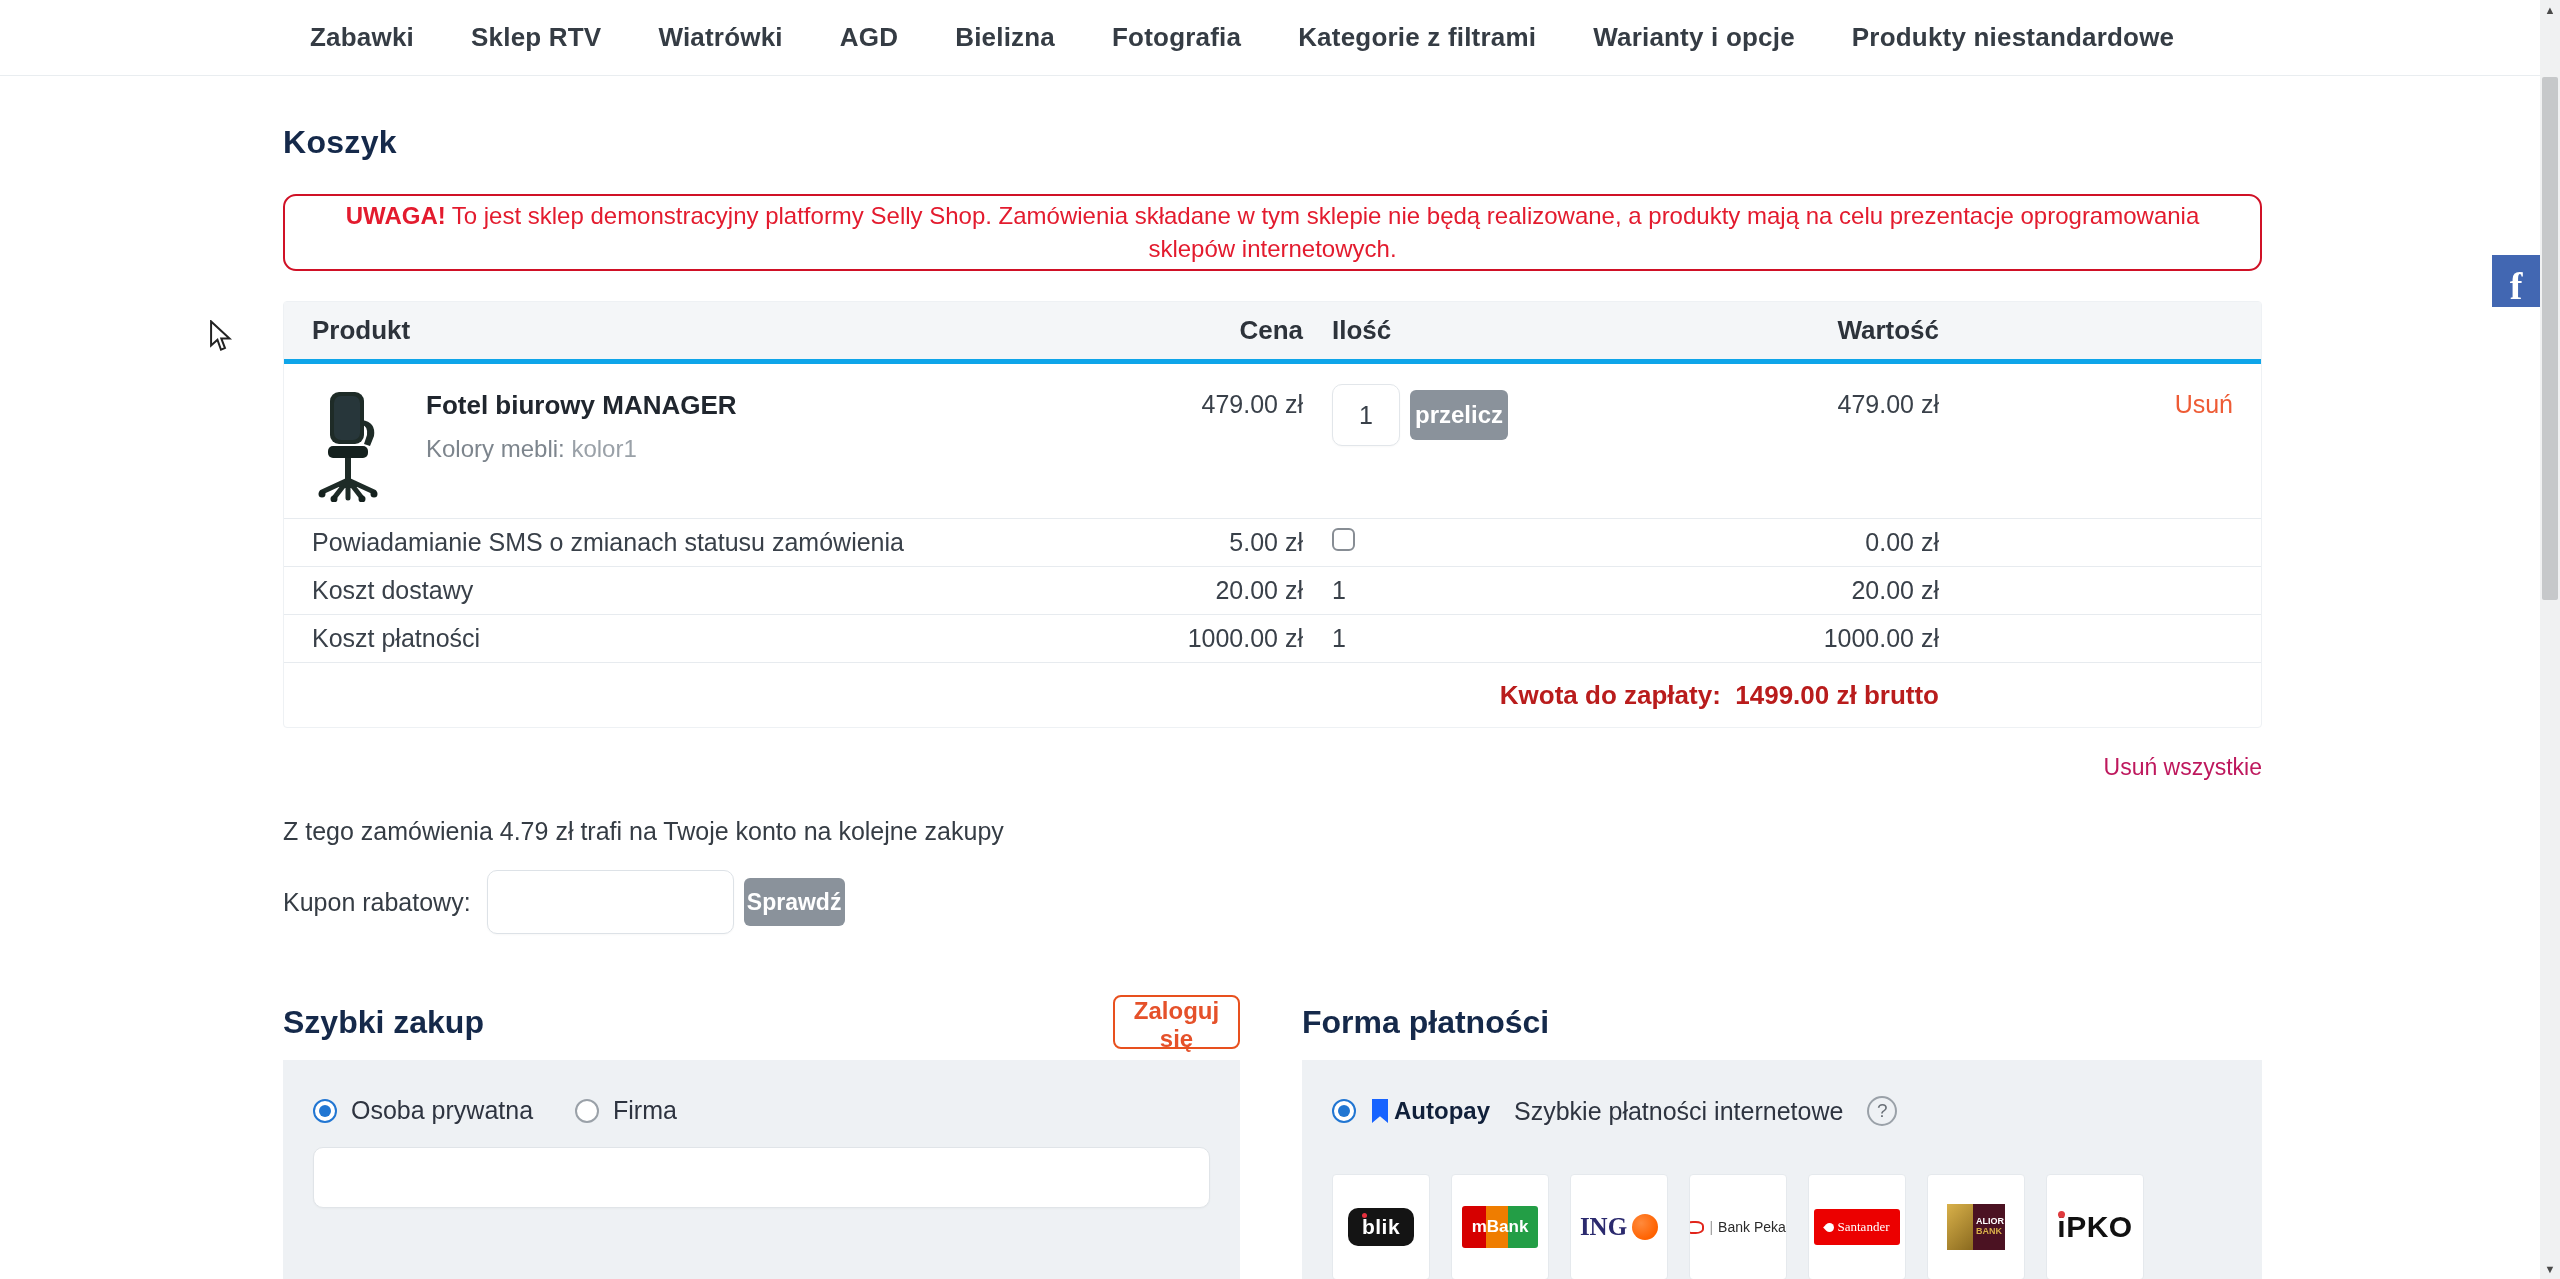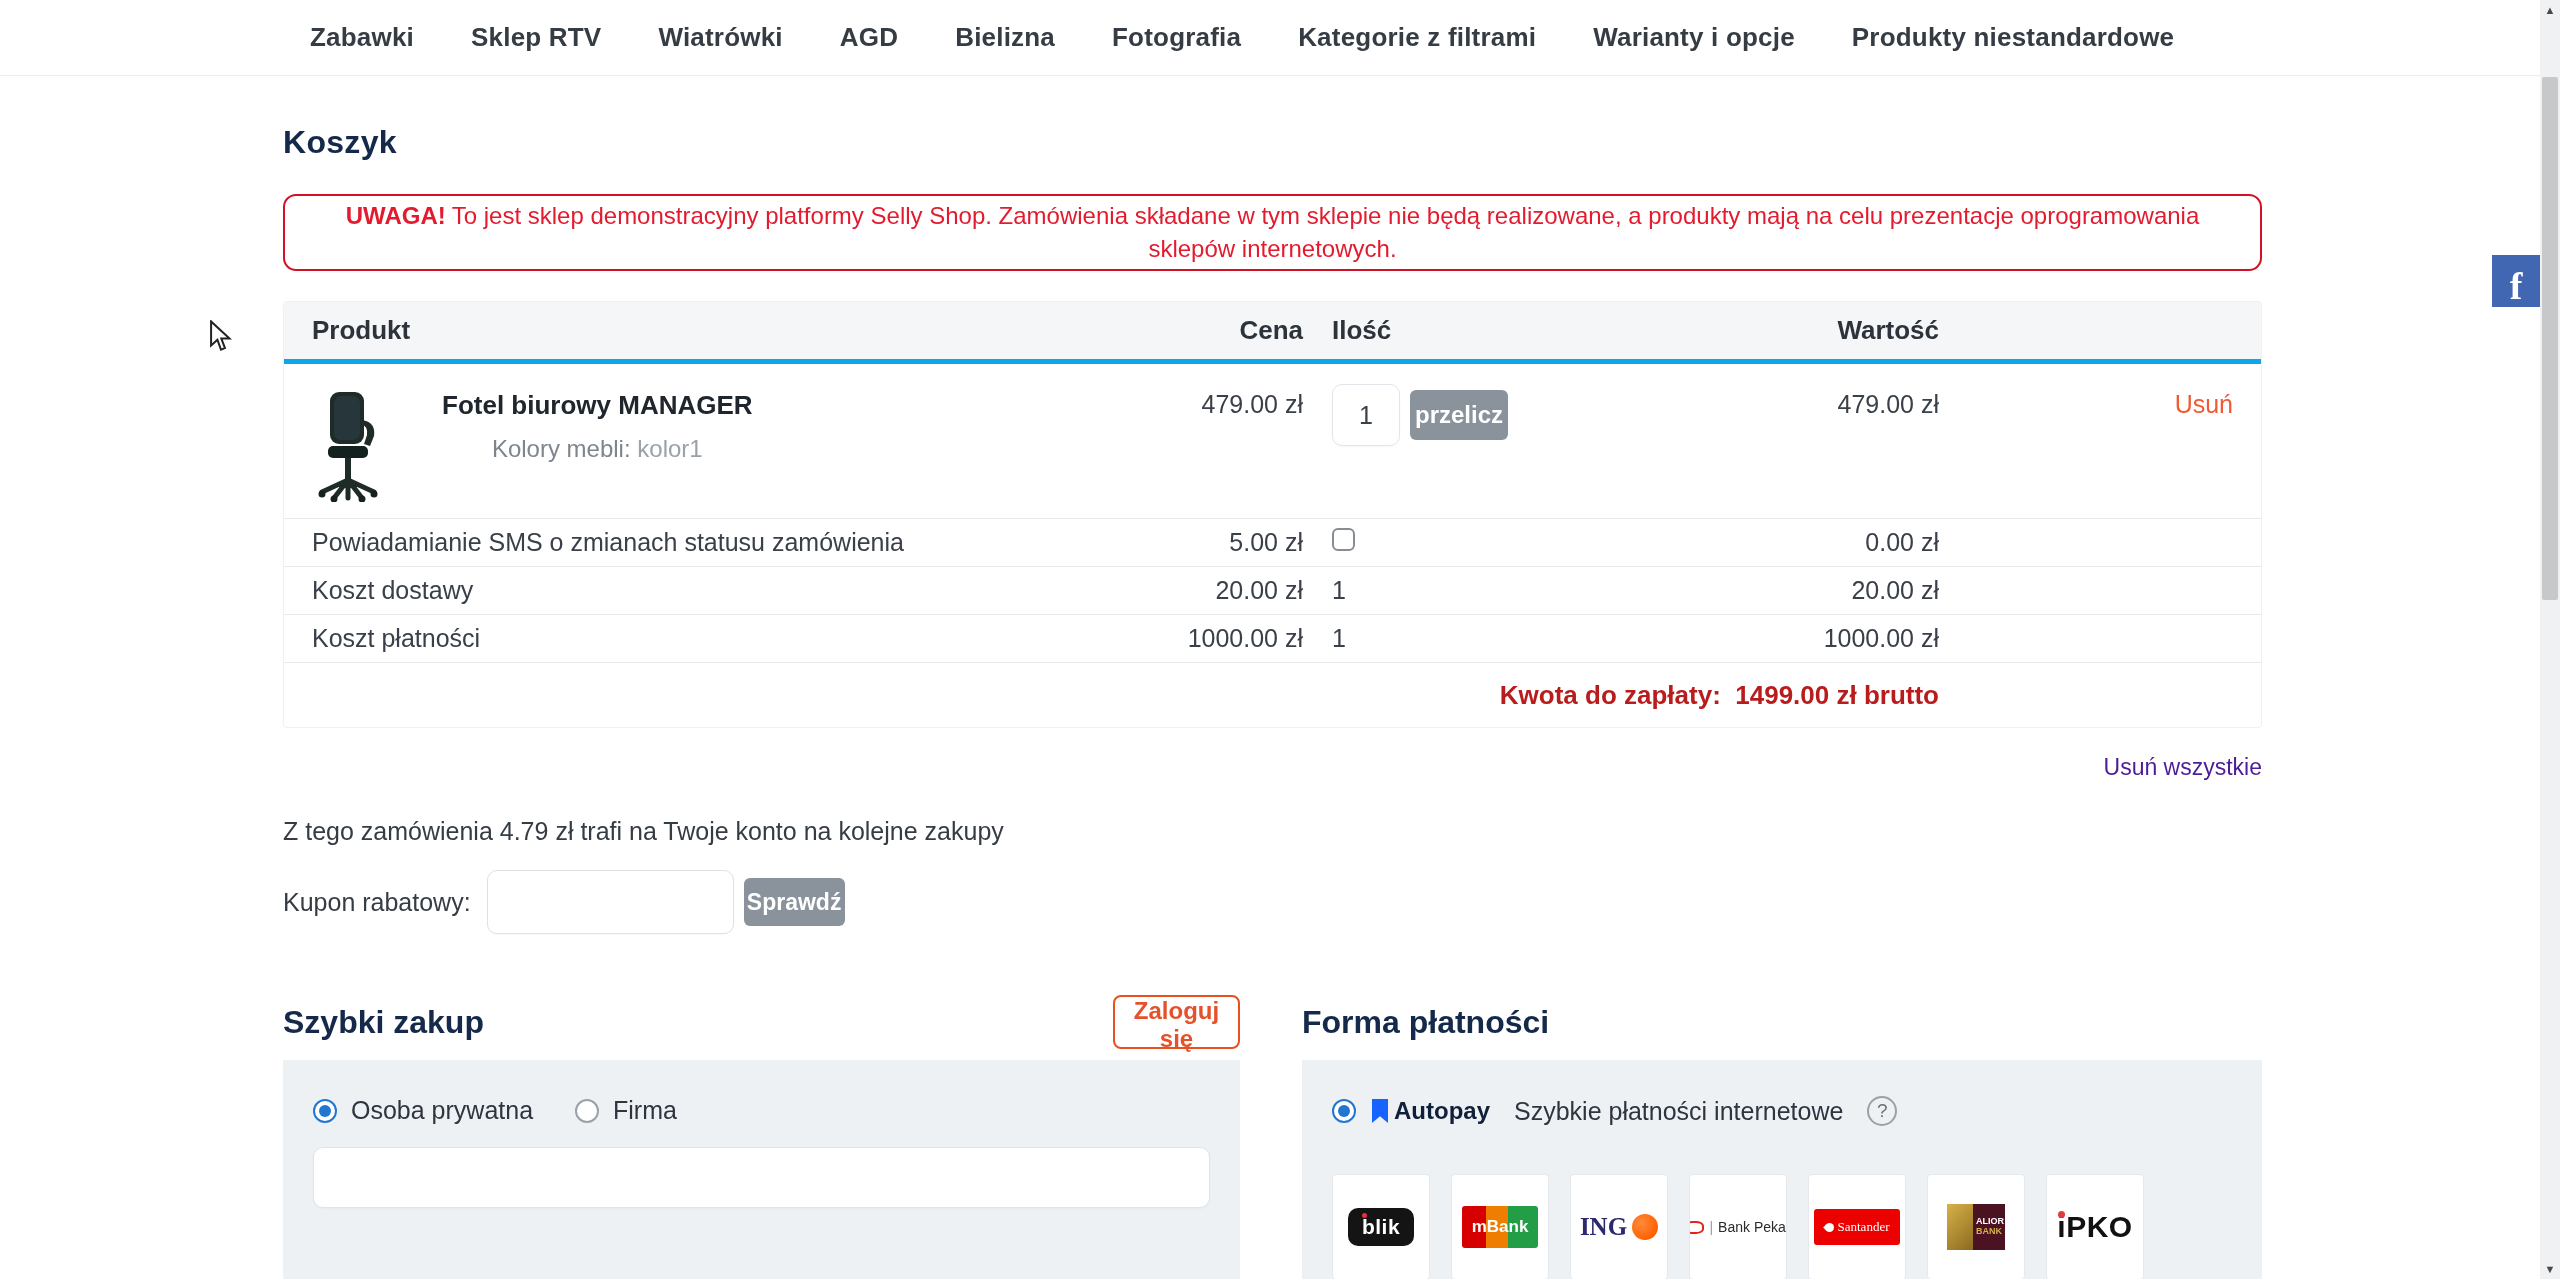--- a/index.html
+++ b/index.html
@@ -27,37 +27,37 @@
   .trow .c-price { text-align:right; }
   .trow .c-qty  { padding-left:29px; }
   .trow .c-val  { text-align:right; }
   .trow .c-act  { text-align:right; }
   .thead { background:#f4f6f8; height:62px; font-weight:700; color:#2d333b; font-size:26px; border-bottom:5px solid #0ea5e9; }
   .row-product { height:155px; align-items:start; padding-top:26px; border-bottom:1px solid #e7ebef; }
   .row-small { height:48px; border-bottom:1px solid #e7ebef; color:#394049; }
   .row-total { height:64px; }
   .row-total .total { grid-column:1 / 5; text-align:right; font-size:26px; font-weight:800; color:#b91c1c; }
 
-  .prod-cell { display:flex; gap:52px;text-align:center; }
+  .prod-cell { display:flex; gap:36px; }
   .prod-thumb { width:78px; height:112px; flex:0 0 78px; display:flex; align-items:center; justify-content:center; }
   .prod-name { font-size:26px; font-weight:700; color:#20262e; }
   .prod-variant { margin-top:14px; font-size:24px; color:#7d858d; }
   .prod-variant .vv { color:#9aa1a8; }
 
   .qty-input { width:68px; height:62px; border:1px solid #e2e6ea; border-radius:10px; text-align:center;
     font-size:25px; color:#394049; font-family:inherit; box-shadow:0 1px 2px rgba(0,0,0,0.03); margin-top:-6px; }
   .btn-gray { background:#8a929b; color:#fff; border:none; border-radius:6px; font-weight:700;
     font-size:24px; font-family:inherit; cursor:pointer; }
   .btn-przelicz { width:98px; height:50px; margin-left:10px; }
   .link-remove { color:#ee5b35; font-size:25px; text-decoration:none; cursor:pointer; }
 
   .checkbox { width:23px; height:23px; border:2px solid #878d94; border-radius:6px; background:#fff; display:inline-block; cursor:pointer; }
 
   .remove-all { margin-top:26px; text-align:right; font-size:23px; color:#3a4149; }
-  .remove-all a { color:#4c1d95; text-decoration:none; cursor:pointer;margin-left:46px; }
+  .remove-all a { color:#be185d; text-decoration:none; cursor:pointer;margin-left:46px; }
 
   .loyalty { margin-top:36px; font-size:25px; color:#353c44; }
 
   
   .coupon { margin-top:24px; display:flex; align-items:center; }
   .coupon label { font-size:25px; color:#353c44; }
   .coupon input { margin-left:16px; width:247px; height:64px; border:1px solid #dde2e7; border-radius:10px;
     font-size:24px; padding:0 16px; font-family:inherit; box-shadow:0 1px 2px rgba(0,0,0,0.03); }
   .btn-sprawdz { width:101px; height:48px; margin-left:10px; font-size:23px; }
 

